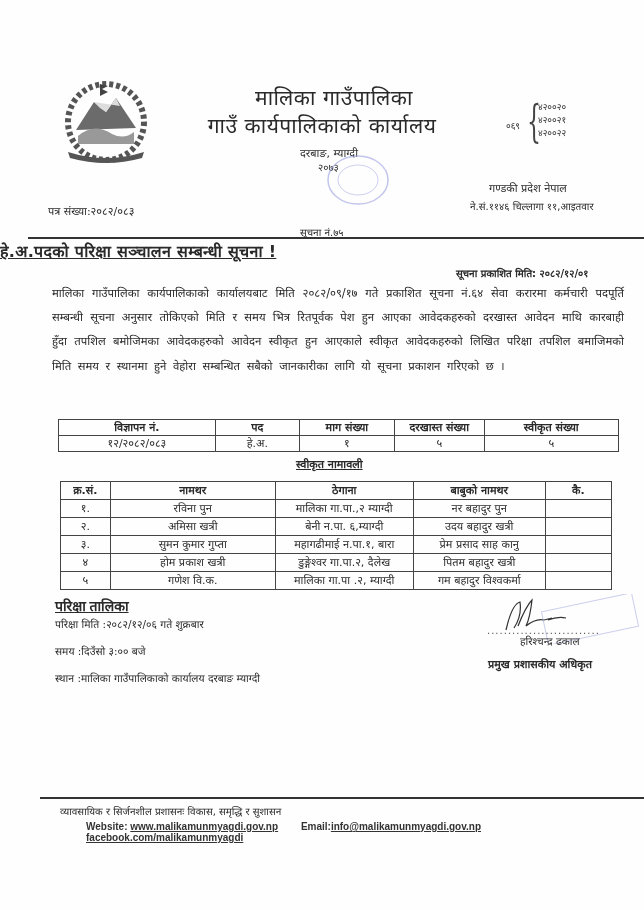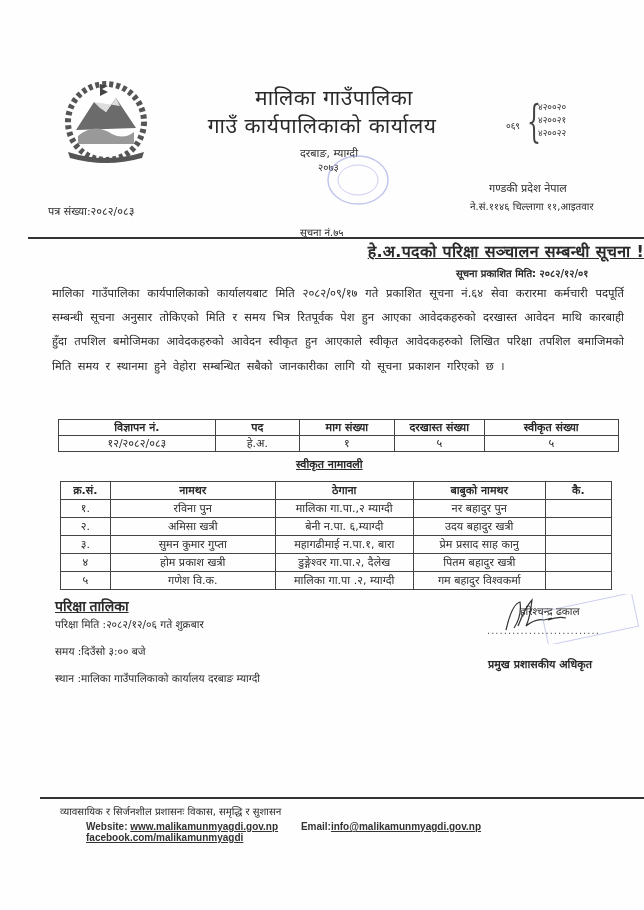--- a/index.html
+++ b/index.html
@@ -15,35 +15,35 @@
   .year { left:318px; top:160px; font-size:10px; }
   .stamp-center { left:310px; top:150px; width:100px; height:60px; }
   .phone-prefix { left:506px; top:119px; font-size:9px; }
   .brace { left:527px; top:100px; font-size:44px; line-height:44px; color:#444; font-family:"DejaVu Serif", serif; transform:scaleX(0.5); transform-origin:left; }
   .phones { left:538px; top:101px; font-size:9px; line-height:13px; }
   .province { left:489px; top:180px; font-size:11px; }
   .datebs { left:470px; top:199px; font-size:10px; }
   .patra { left:48px; top:203px; font-size:11px; }
   .suchana-no { left:300px; top:225px; font-size:10px; }
   .hr1 { left:28px; width:616px; top:237px; height:0; border-top:2px solid #333; }
-  .notice-title { left:0; width:644px; top:240px; text-align:right; font-size:16px; font-weight:bold; text-decoration:underline; letter-spacing:0.3px; }
+  .notice-title { left:0; width:644px; top:240px; text-align:left; font-size:16px; font-weight:bold; text-decoration:underline; letter-spacing:0.3px; }
   .pubdate { left:456px; top:266px; font-size:10px; font-weight:bold; }
   .para { left:52px; top:281px; width:572px; font-size:11.4px; line-height:24.2px; text-align:justify; word-spacing:3px; }
   table { border-collapse:collapse; position:absolute; font-size:11px; }
   td, th { border:1px solid #444; text-align:center; font-weight:normal; padding:0; height:15px; line-height:15px; }
   th { font-weight:bold; }
   .t1 { left:58px; top:419px; width:561px; }
   .t2-title { left:296px; top:456px; font-size:11px; font-weight:bold; text-decoration:underline; }
   .t2 { left:60px; top:481px; width:552px; }
   .t2 td, .t2 th { height:17px; line-height:17px; }
   .exam-head { left:55px; top:596px; font-size:14px; font-weight:bold; text-decoration:underline;font-family:Liberation Serif, serif; }
   .exam-line { left:55px; font-size:10.5px; }
   .sig { left:492px; top:596px; width:80px; height:42px; }
   .sig-dots { left:487px; top:625px; font-size:10px; letter-spacing:1px; color:#555; }
-  .signame { left:520px; top:604px; font-size:10.5px; }
+  .signame { left:520px; top:634px; font-size:10.5px; }
   .sigtitle { left:488px; top:656px; font-size:11px; font-weight:bold; }
   .hr2 { left:40px; width:604px; top:797px; height:0; border-top:2px solid #333; }
   .slogan { left:0; width:644px; top:804px; text-align:left; font-size:10px; padding-left:60px; box-sizing:border-box; }
   .footer { left:86px; top:821px; font-size:10px; font-weight:bold; color:#333; font-family:"Liberation Sans", sans-serif; }
   .footer a { color:#333; text-decoration:underline; }
   .footer span { margin-right:20px; }
 </style>
 </head>
 <body>
 

